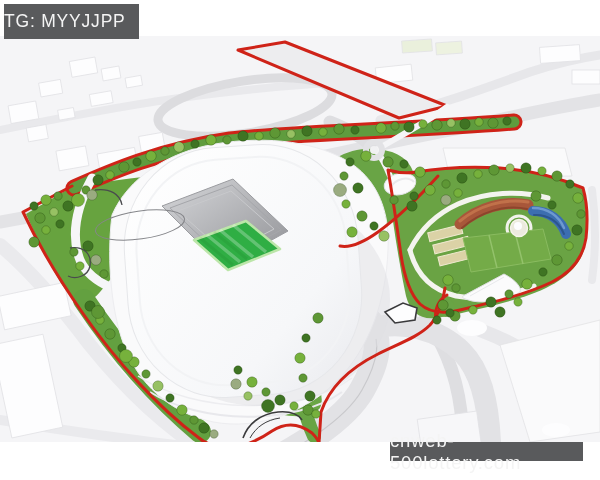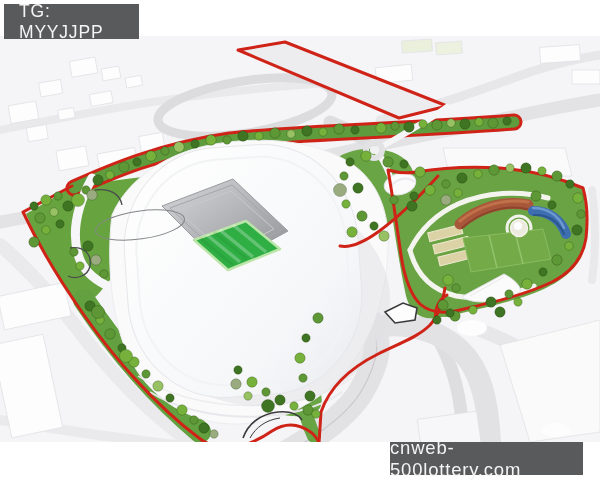--- a/index.html
+++ b/index.html
@@ -1,22 +1,22 @@
 <!DOCTYPE html>
 <html style="--watermark-bg: #595a5c; --watermark-text: #f4f4f4; --boundary-red: #cf2318; --pitch-green: #2fae44; --lawn-green: #67a33f; --terrace-brown: #a8573a; --terrace-blue: #3c6eb0; --court-beige: #dbd2a6; --bowl-gray: #b9babd; --stadium-white: #fbfbfc; --road-gray: #e3e3e6; --context-bg: #f5f5f7; --canvas-white: #ffffff;"><head>
 <meta charset="utf-8">
 <style>
   html,body{margin:0;padding:0;background:#fff;}
   .canvas{position:relative;width:600px;height:480px;overflow:hidden;background:var(--canvas-white,#ffffff);
           font-family:"Liberation Sans",sans-serif;}
   .canvas svg{position:absolute;left:0;top:0;}
   .wm{position:absolute;background:var(--watermark-bg,#595a5c);color:var(--watermark-text,#f4f4f4);
       display:flex;align-items:center;letter-spacing:0.8px;}
-  .wm-tl{left:4px;top:4px;width:135px;height:35px;font-size:17.5px;padding-left:15px;box-sizing:border-box;}
-  .wm-br{left:390px;top:442px;width:193px;height:33px;font-size:18.5px;justify-content:center;}
+  .wm-tl{left:4px;top:4px;width:135px;height:35px;font-size:17.5px;box-sizing:border-box;}
+  .wm-br{left:390px;top:442px;width:193px;height:19px;font-size:18.5px;justify-content:center;}
 </style>
 </head>
 <body>
 
 <div class="canvas">
 
 <svg width="600" height="480" viewBox="0 0 600 480">
   <defs>
     <g id="t1">
           <circle r="5.2" stroke="rgba(20,50,5,.28)" stroke-width="1"></circle>

